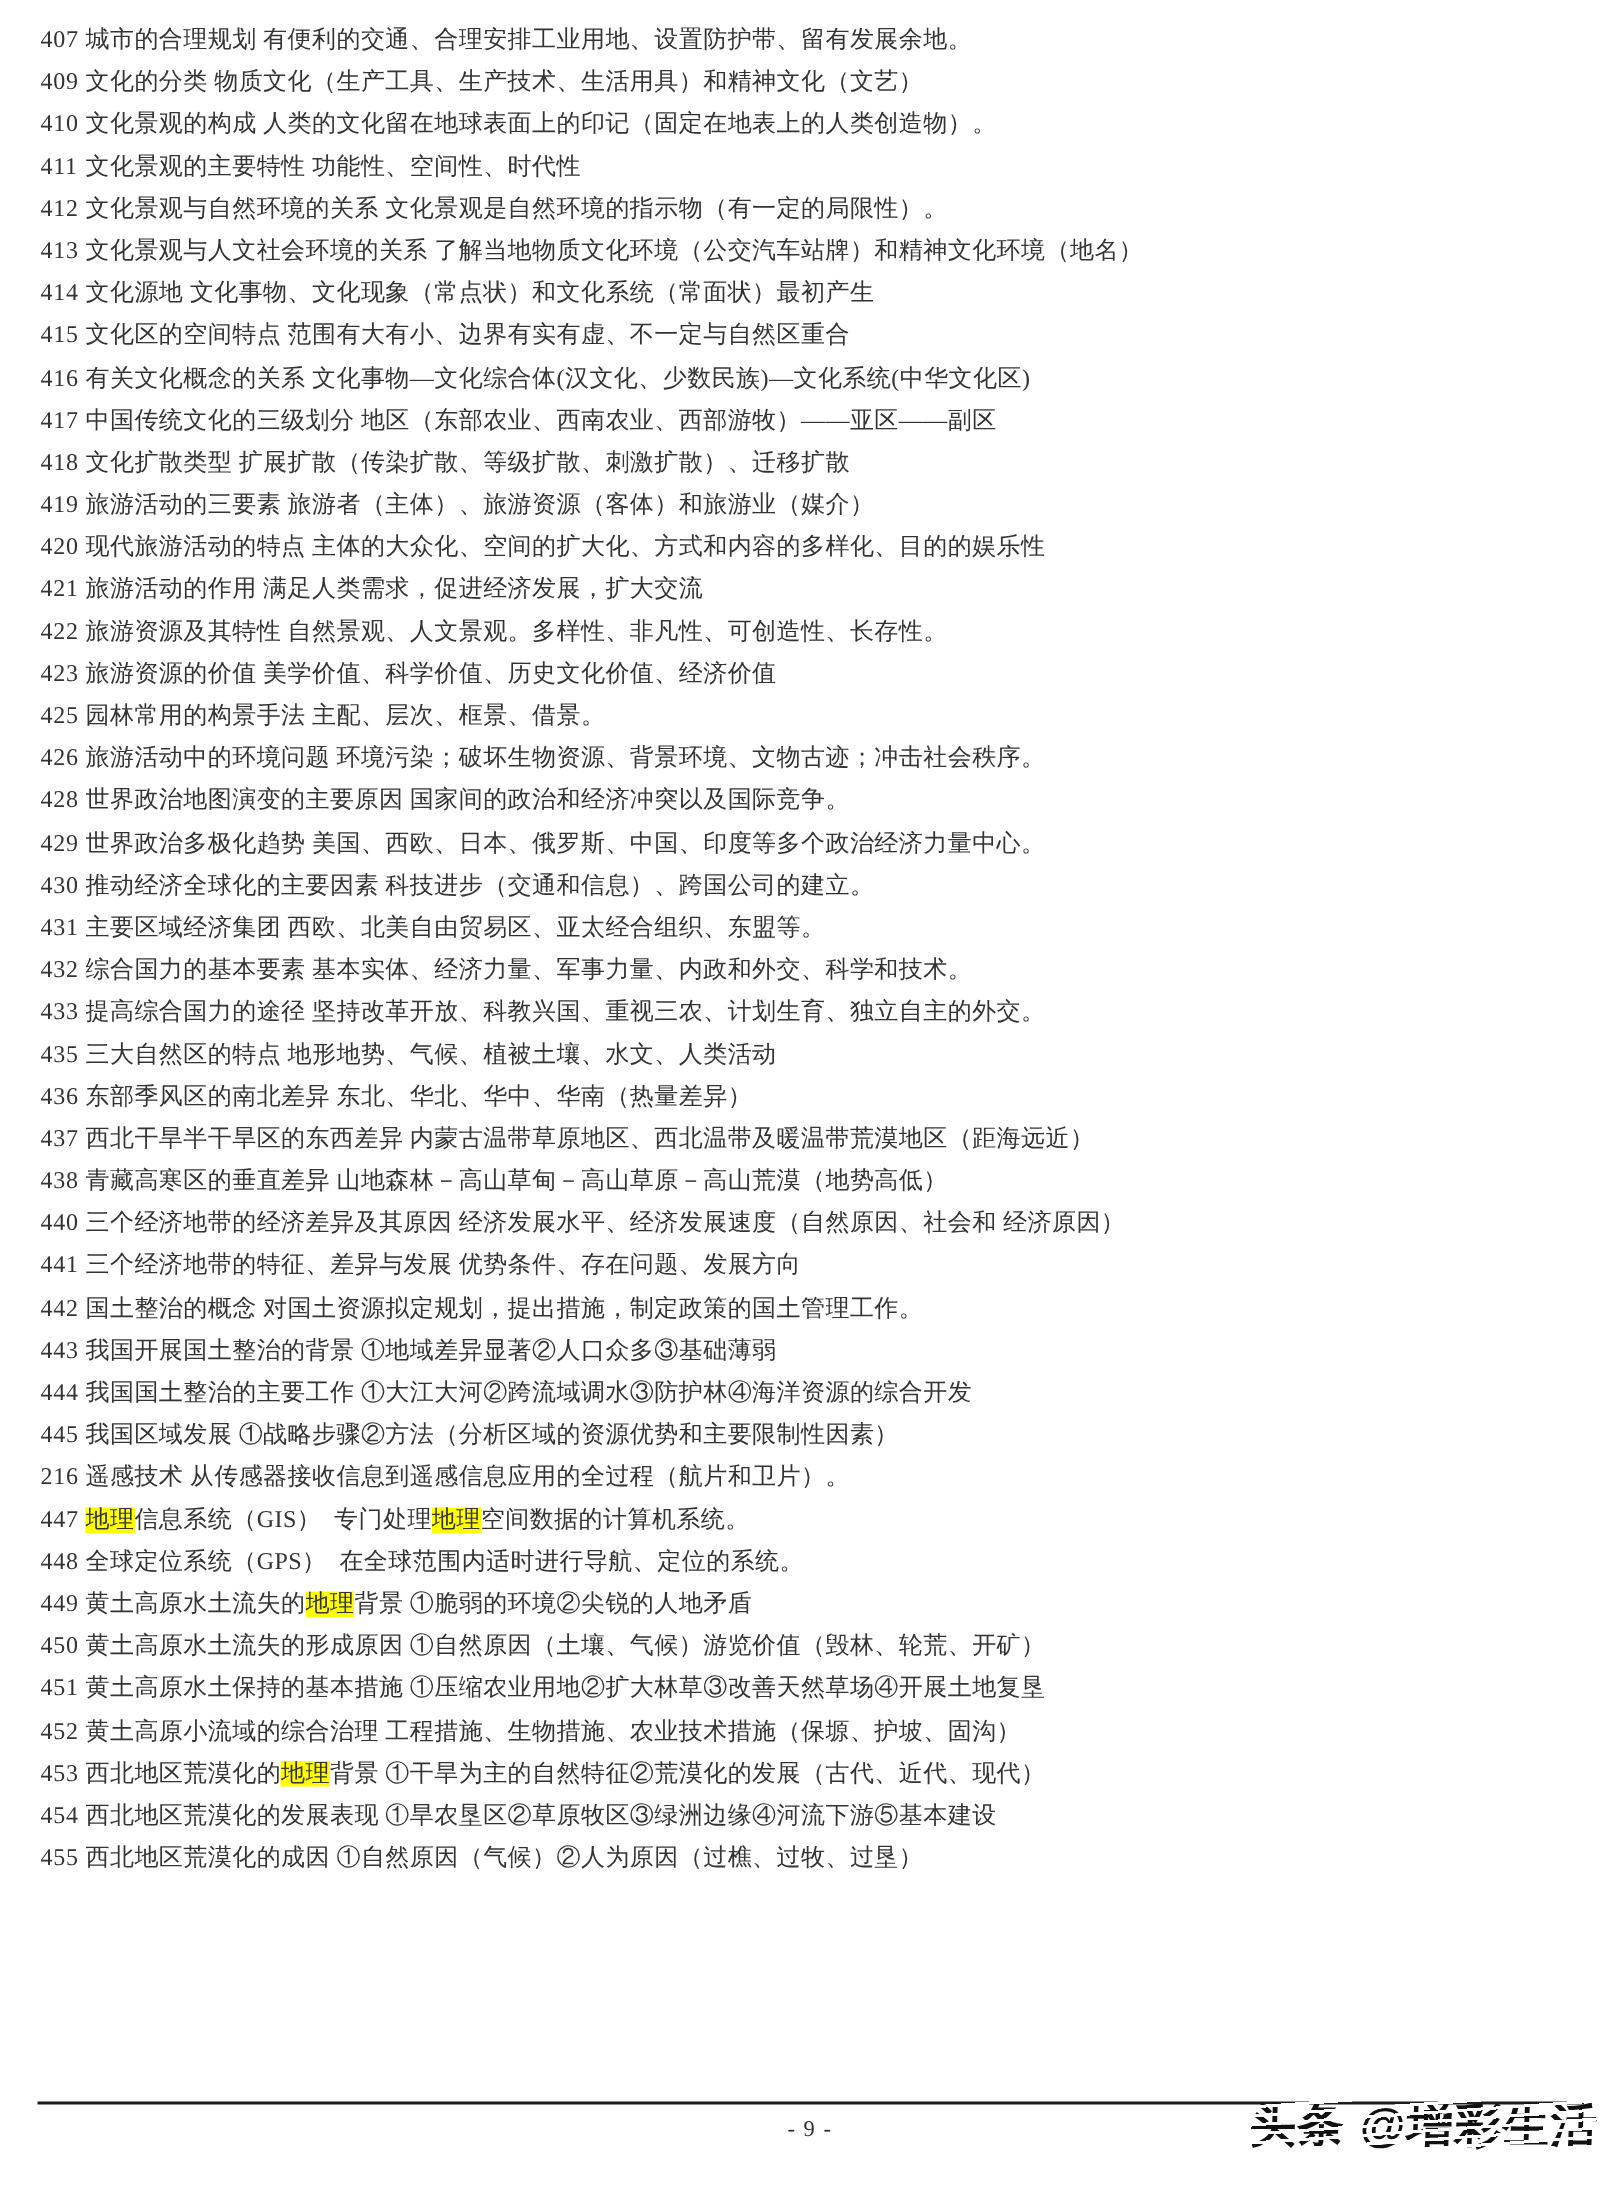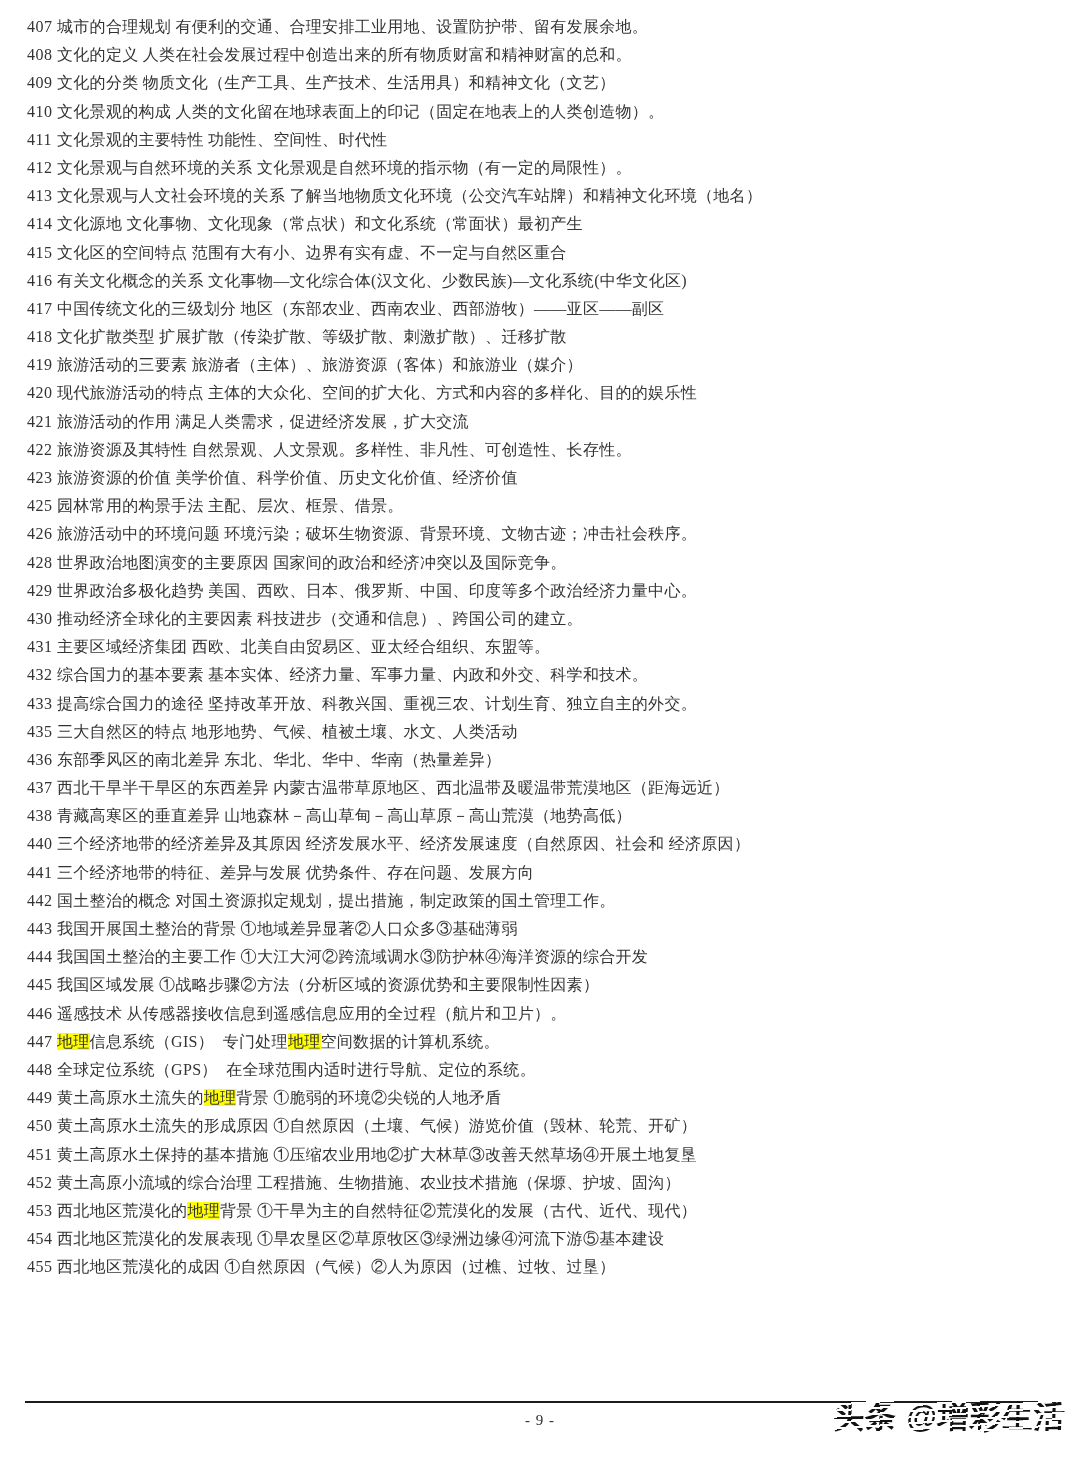--- a/index.html
+++ b/index.html
@@ -74,21 +74,20 @@
     background: repeating-linear-gradient(176deg, transparent 0 4px, #ffffff 4px 6px);
     pointer-events: none;
   }
 </style>
 </head>
 <body>
 
 <div class="page">
   <div class="lines">
       <div class="row"><span class="num">407</span><span><span>城市的合理规划 有便利的交通、合理安排工业用地、设置防护带、留有发展余地。</span></span></div>
-      <div class="row"><span class="num">408</span><span><span>文化的定义 人类在社会发展过程中创造出来的所有物质财富和精神财富的总和。</span></span></div>
       <div class="row"><span class="num">409</span><span><span>文化的分类 物质文化（生产工具、生产技术、生活用具）和精神文化（文艺）</span></span></div>
       <div class="row"><span class="num">410</span><span><span>文化景观的构成 人类的文化留在地球表面上的印记（固定在地表上的人类创造物）。</span></span></div>
       <div class="row"><span class="num">411</span><span><span>文化景观的主要特性 功能性、空间性、时代性</span></span></div>
       <div class="row"><span class="num">412</span><span><span>文化景观与自然环境的关系 文化景观是自然环境的指示物（有一定的局限性）。</span></span></div>
       <div class="row"><span class="num">413</span><span><span>文化景观与人文社会环境的关系 了解当地物质文化环境（公交汽车站牌）和精神文化环境（地名）</span></span></div>
       <div class="row"><span class="num">414</span><span><span>文化源地 文化事物、文化现象（常点状）和文化系统（常面状）最初产生</span></span></div>
       <div class="row"><span class="num">415</span><span><span>文化区的空间特点 范围有大有小、边界有实有虚、不一定与自然区重合</span></span></div>
       <div class="row"><span class="num">416</span><span><span>有关文化概念的关系 文化事物—文化综合体(汉文化、少数民族)—文化系统(中华文化区)</span></span></div>
       <div class="row"><span class="num">417</span><span><span>中国传统文化的三级划分 地区（东部农业、西南农业、西部游牧）——亚区——副区</span></span></div>
       <div class="row"><span class="num">418</span><span><span>文化扩散类型 扩展扩散（传染扩散、等级扩散、刺激扩散）、迁移扩散</span></span></div>
@@ -108,21 +107,21 @@
       <div class="row"><span class="num">435</span><span><span>三大自然区的特点 地形地势、气候、植被土壤、水文、人类活动</span></span></div>
       <div class="row"><span class="num">436</span><span><span>东部季风区的南北差异 东北、华北、华中、华南（热量差异）</span></span></div>
       <div class="row"><span class="num">437</span><span><span>西北干旱半干旱区的东西差异 内蒙古温带草原地区、西北温带及暖温带荒漠地区（距海远近）</span></span></div>
       <div class="row"><span class="num">438</span><span><span>青藏高寒区的垂直差异 山地森林－高山草甸－高山草原－高山荒漠（地势高低）</span></span></div>
       <div class="row"><span class="num">440</span><span><span>三个经济地带的经济差异及其原因 经济发展水平、经济发展速度（自然原因、社会和 经济原因）</span></span></div>
       <div class="row"><span class="num">441</span><span><span>三个经济地带的特征、差异与发展 优势条件、存在问题、发展方向</span></span></div>
       <div class="row"><span class="num">442</span><span><span>国土整治的概念 对国土资源拟定规划，提出措施，制定政策的国土管理工作。</span></span></div>
       <div class="row"><span class="num">443</span><span><span>我国开展国土整治的背景 ①地域差异显著②人口众多③基础薄弱</span></span></div>
       <div class="row"><span class="num">444</span><span><span>我国国土整治的主要工作 ①大江大河②跨流域调水③防护林④海洋资源的综合开发</span></span></div>
       <div class="row"><span class="num">445</span><span><span>我国区域发展 ①战略步骤②方法（分析区域的资源优势和主要限制性因素）</span></span></div>
-      <div class="row"><span class="num">446</span><span><span>遥感技术 从传感器接收信息到遥感信息应用的全过程（航片和卫片）。</span></span></div>
+      <div class="row"><span class="num">216</span><span><span>遥感技术 从传感器接收信息到遥感信息应用的全过程（航片和卫片）。</span></span></div>
       <div class="row"><span class="num">447</span><span><span class="hl" style="background: rgb(255, 255, 0);">地理</span><span>信息系统（GIS）  专门处理</span><span class="hl" style="background: rgb(255, 255, 0);">地理</span><span>空间数据的计算机系统。</span></span></div>
       <div class="row"><span class="num">448</span><span><span>全球定位系统（GPS）  在全球范围内适时进行导航、定位的系统。</span></span></div>
       <div class="row"><span class="num">449</span><span><span>黄土高原水土流失的</span><span class="hl" style="background: rgb(255, 255, 0);">地理</span><span>背景 ①脆弱的环境②尖锐的人地矛盾</span></span></div>
       <div class="row"><span class="num">450</span><span><span>黄土高原水土流失的形成原因 ①自然原因（土壤、气候）游览价值（毁林、轮荒、开矿）</span></span></div>
       <div class="row"><span class="num">451</span><span><span>黄土高原水土保持的基本措施 ①压缩农业用地②扩大林草③改善天然草场④开展土地复垦</span></span></div>
       <div class="row"><span class="num">452</span><span><span>黄土高原小流域的综合治理 工程措施、生物措施、农业技术措施（保塬、护坡、固沟）</span></span></div>
       <div class="row"><span class="num">453</span><span><span>西北地区荒漠化的</span><span class="hl" style="background: rgb(255, 255, 0);">地理</span><span>背景 ①干旱为主的自然特征②荒漠化的发展（古代、近代、现代）</span></span></div>
       <div class="row"><span class="num">454</span><span><span>西北地区荒漠化的发展表现 ①旱农垦区②草原牧区③绿洲边缘④河流下游⑤基本建设</span></span></div>
       <div class="row"><span class="num">455</span><span><span>西北地区荒漠化的成因 ①自然原因（气候）②人为原因（过樵、过牧、过垦）</span></span></div>
     </div>

